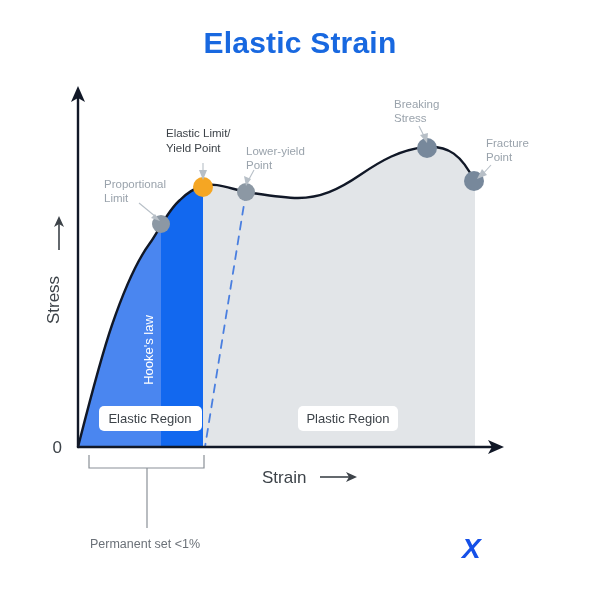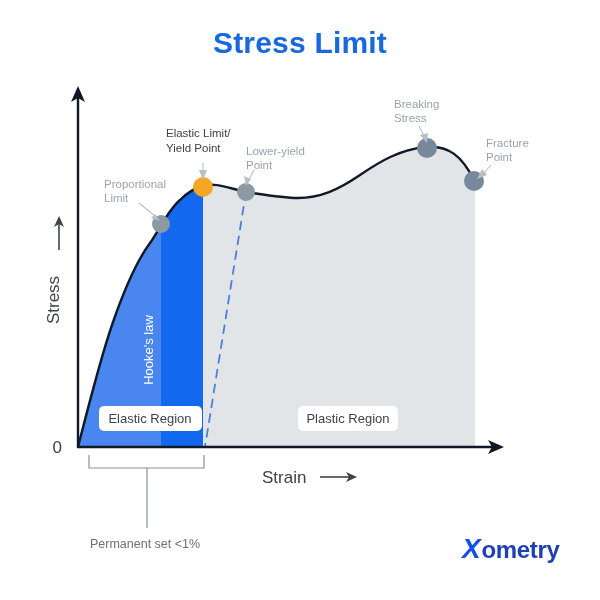--- a/index.html
+++ b/index.html
@@ -92,21 +92,21 @@
     font-weight: bold;
     margin-right: 1px;
     font-style: italic;
   }
 </style>
 </head>
 <body>
 
 <div id="stage">
 
-  <div id="chart-title">Stress Limit</div>
+  <div id="chart-title">Elastic Strain</div>
 
   <svg class="diagram" width="600" height="600" viewBox="0 0 600 600">
 
     <path d="M 203,447 L 203,188
              C 215,184 228,189 246,192
              C 266,195 282,198 298,198
              C 320,198 338,190 360,175
              C 382,160 400,150 425,147
              C 448,145 462,155 475,182
              L 475,447 Z" fill="#e2e5e8"></path>
@@ -212,16 +212,15 @@
     <g>
       <path d="M 89,455 L 89,468 L 204,468 L 204,455" fill="none" stroke="#8a9097" stroke-width="1.2"></path>
       <line x1="147" y1="468" x2="147" y2="528" stroke="#8a9097" stroke-width="1.2"></line>
     </g>
     <text class="perm-text" x="90" y="548">Permanent set &lt;1%</text>
 
   </svg>
 
   <div id="logo">
     <span class="xmark">X</span>
-    <span>ometry</span>
   </div>
 
 </div>
 
 </body></html>

